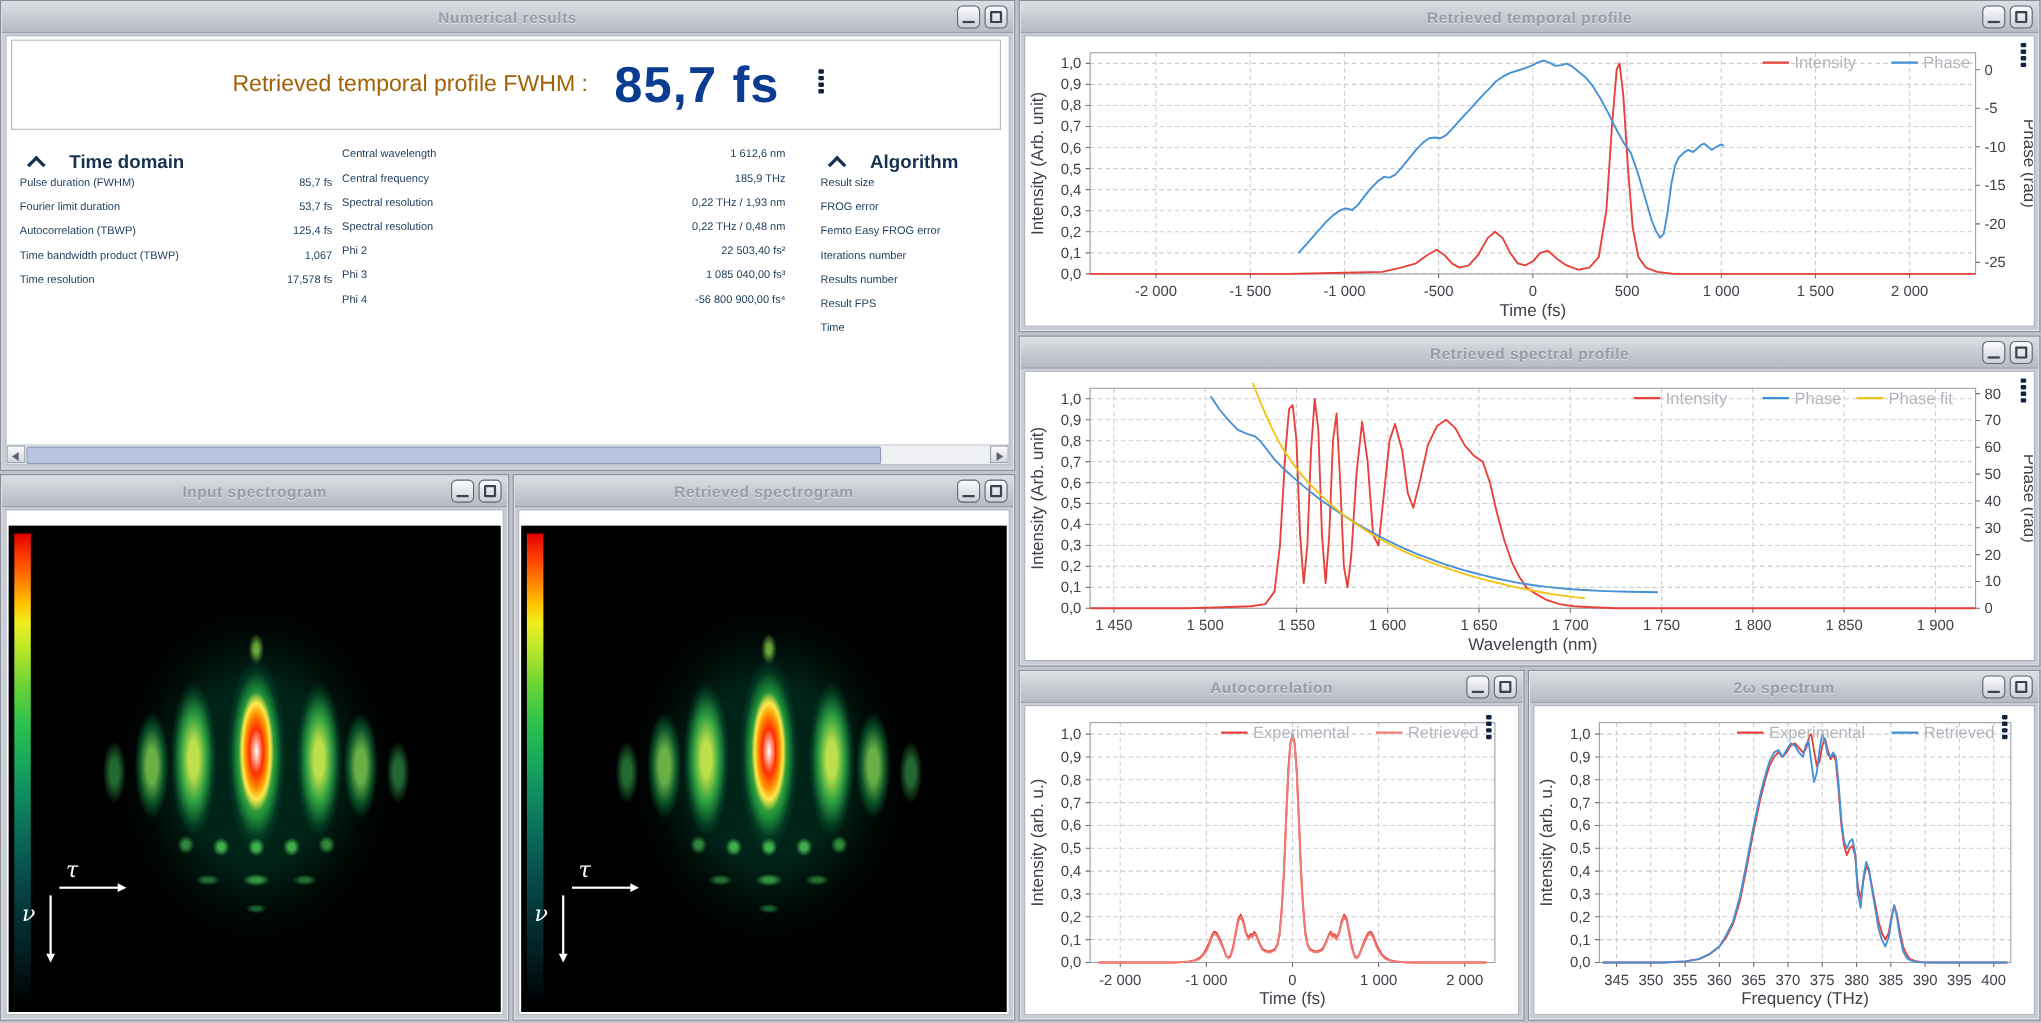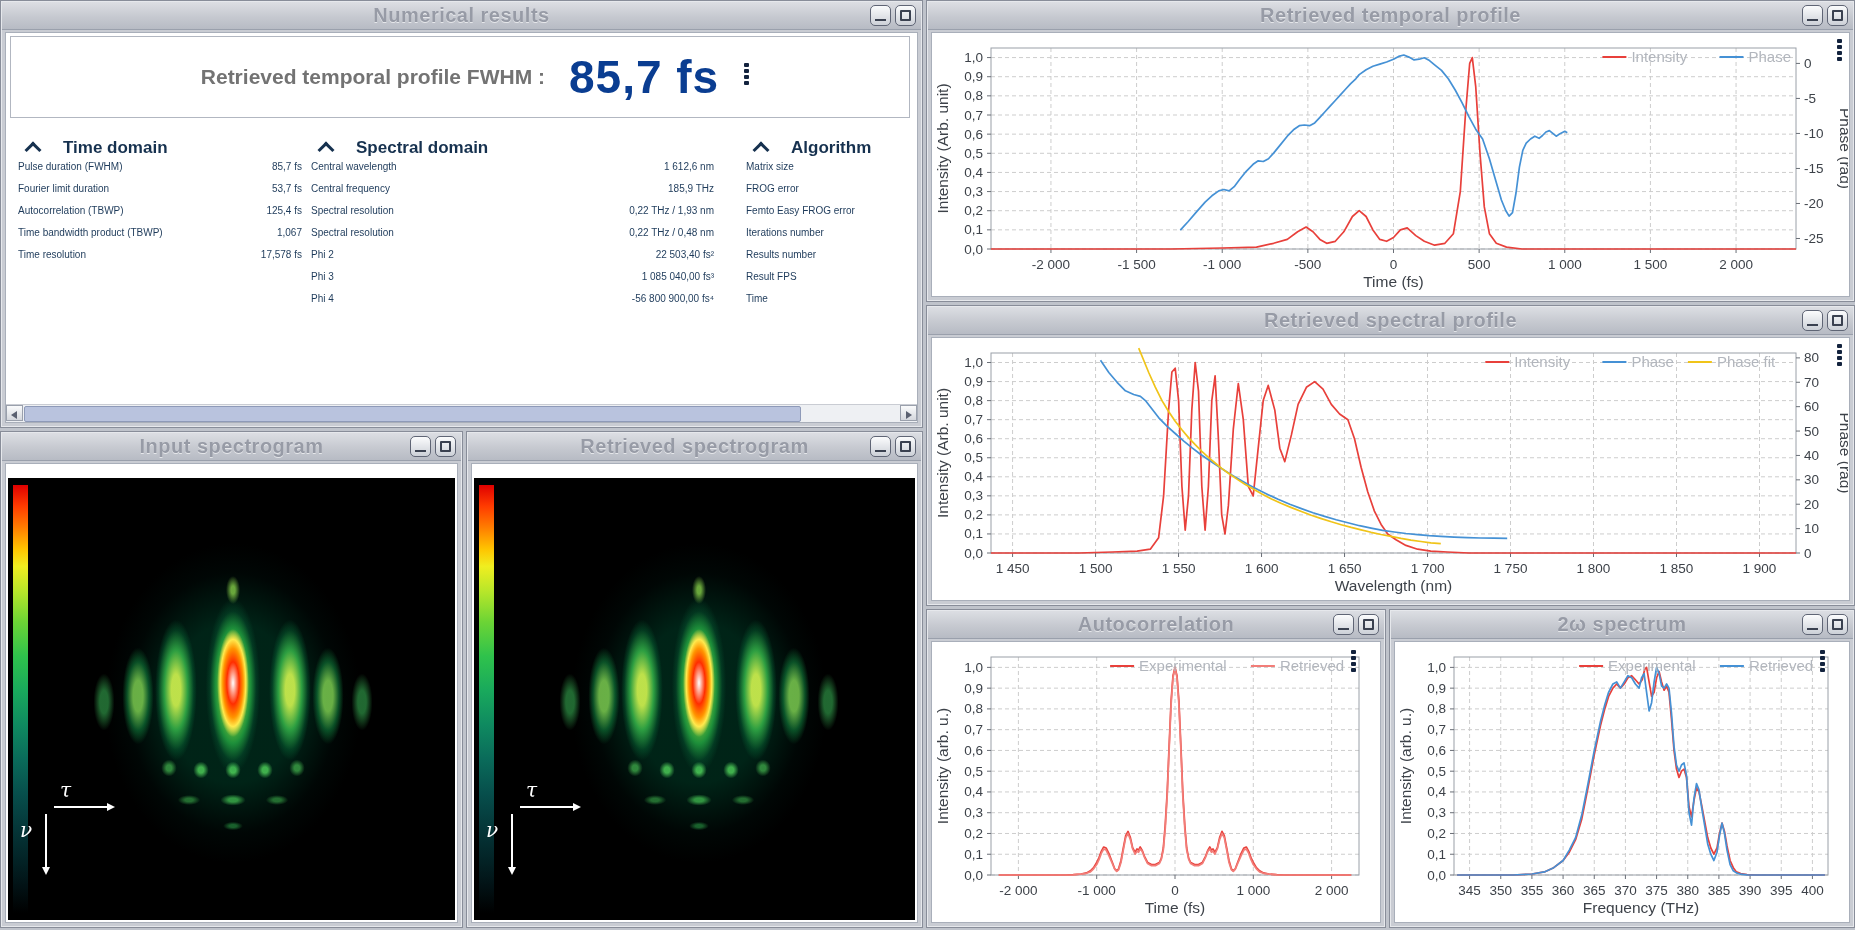--- a/index.html
+++ b/index.html
@@ -2,33 +2,33 @@
 <html><head>
 <meta charset="utf-8">
 <style>
 html,body{margin:0;padding:0;width:1855px;height:930px;overflow:hidden;
   background:#bfc3cb;font-family:"Liberation Sans",sans-serif;}
 .panel{position:absolute;background:#c9ccd3;border:1px solid #888d99;
   box-shadow:inset 0 0 0 1px #e6e8ec;box-sizing:border-box;}
 .titlebar{position:absolute;left:1px;right:1px;top:1px;height:27px;
   background:linear-gradient(#dcdee3,#c6c9d0 55%,#b7bbc4);
   border-bottom:1px solid #9aa0ac;display:flex;align-items:center;justify-content:center;}
-.titlebar .title{font-size:20px;font-weight:bold;color:#979ba6;
+.titlebar .title{font-size:14px;font-weight:bold;color:#979ba6;
   text-shadow:0 1px 0 rgba(255,255,255,.6);letter-spacing:.5px;}
 .winbtns{position:absolute;right:5px;top:3px;display:flex;gap:4px;}
 .winbtn{width:19px;height:19px;border:1px solid #5f6575;border-radius:5px;
   background:linear-gradient(#fbfcfd,#ccd0d7);position:relative;cursor:pointer;}
 .winbtn.min::after{content:"";position:absolute;left:4px;right:4px;bottom:4px;height:2px;background:#3a4150;}
 .winbtn.max::after{content:"";position:absolute;left:4px;right:4px;top:4px;bottom:4px;border:2px solid #3a4150;border-radius:1px;}
 .content{position:absolute;left:4px;right:4px;top:31px;bottom:4px;
   background:#fff;border:1px solid #a9afba;box-sizing:border-box;overflow:hidden;}
 
 .fwhm-box{position:absolute;left:4px;right:7px;top:3px;height:80px;border:1px solid #b2b7c1;
   display:flex;align-items:center;justify-content:center;gap:24px;}
-.fwhm-label{font-size:21px;font-weight:bold;color:#737373;}
+.fwhm-label{font-size:21px;font-weight:normal;color:#a16207;}
 .fwhm-value{font-size:46px;font-weight:bold;color:#0a3d91;letter-spacing:1px;}
 .kebab{position:absolute;display:flex;flex-direction:column;gap:2px;width:5px;cursor:pointer;}
 .kebab i{display:block;height:4px;background:#13233e;border-radius:1px;}
 .cols{position:absolute;left:0;top:102px;right:0;bottom:20px;}
 .ncol{position:absolute;top:0;}
 .sec-head{display:flex;align-items:center;height:26px;}
 .chev{width:9px;height:9px;border-top:3px solid #16314f;border-left:3px solid #16314f;
   transform:rotate(45deg);margin-left:9px;margin-top:4px;}
 .sec-title{margin-left:24px;font-size:17px;font-weight:bold;color:#16314f;}
 .nrow{display:flex;justify-content:space-between;height:22px;font-size:10px;color:#1d3a5a;}
@@ -129,24 +129,20 @@
               <span class="nlabel">Time bandwidth product (TBWP)</span>
               <span class="nvalue">1,067</span>
             </div>
             <div class="nrow">
               <span class="nlabel">Time resolution</span>
               <span class="nvalue">17,578 fs</span>
             </div>
           </div>
       </div>
       <div class="ncol" style="left:305px;width:403px;">
-        <div class="sec-head">
-          <span class="chev"></span>
-          <span class="sec-title">Spectral domain</span>
-        </div>
         <div>
             <div class="nrow">
               <span class="nlabel">Central wavelength</span>
               <span class="nvalue">1 612,6 nm</span>
             </div>
             <div class="nrow">
               <span class="nlabel">Central frequency</span>
               <span class="nvalue">185,9 THz</span>
             </div>
             <div class="nrow">
@@ -171,21 +167,21 @@
             </div>
           </div>
       </div>
       <div class="ncol" style="left:740px;width:250px;">
         <div class="sec-head">
           <span class="chev"></span>
           <span class="sec-title">Algorithm</span>
         </div>
         <div>
             <div class="nrow">
-              <span class="nlabel">Matrix size</span>
+              <span class="nlabel">Result size</span>
               <span class="nvalue"></span>
             </div>
             <div class="nrow">
               <span class="nlabel">FROG error</span>
               <span class="nvalue"></span>
             </div>
             <div class="nrow">
               <span class="nlabel">Femto Easy FROG error</span>
               <span class="nvalue"></span>
             </div>

